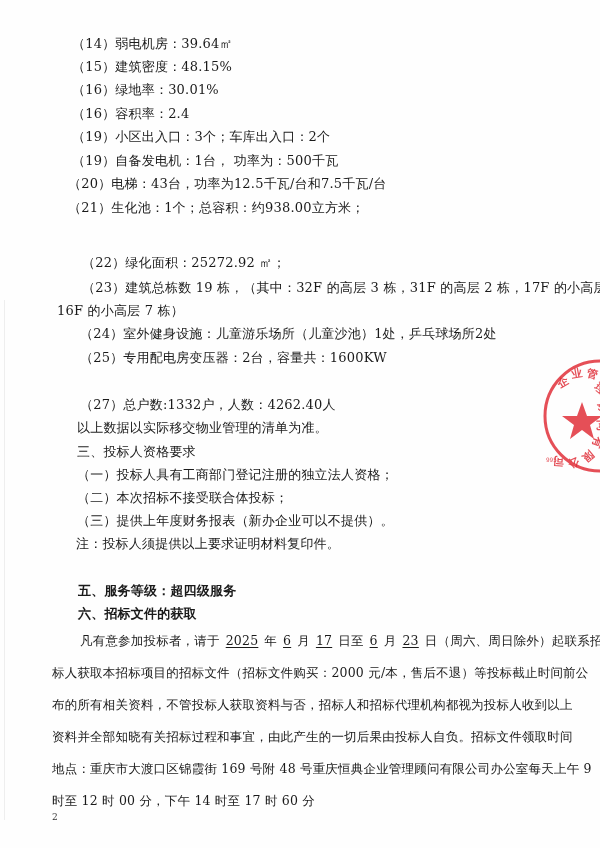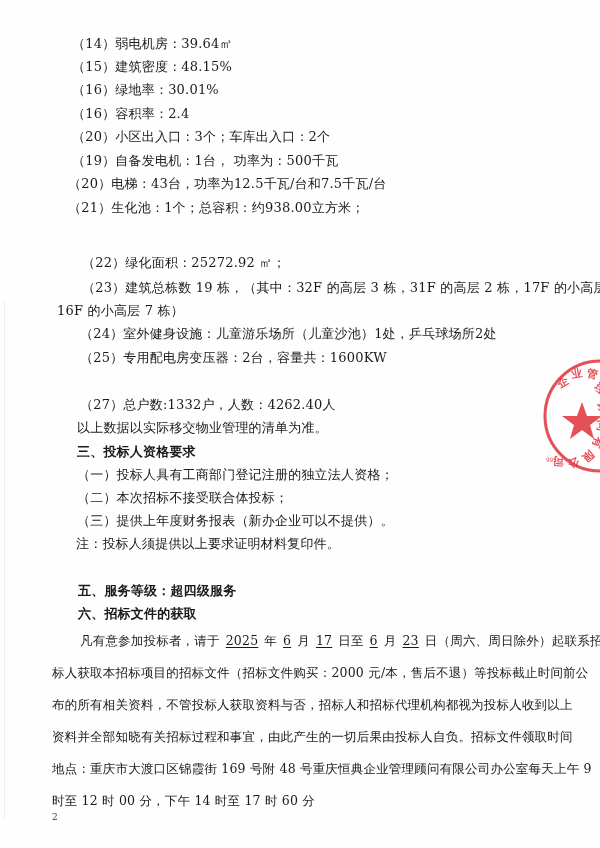--- a/index.html
+++ b/index.html
@@ -18,35 +18,35 @@
 </head>
 <body>
 
 <div class="page">
   <div class="edge"></div>
 
   <div class="ln" style="left:72px;top:36px">（14）弱电机房：39.64㎡</div>
   <div class="ln" style="left:72px;top:59px">（15）建筑密度：48.15%</div>
   <div class="ln" style="left:72px;top:82px">（16）绿地率：30.01%</div>
   <div class="ln" style="left:72px;top:106px">（16）容积率：2.4</div>
-  <div class="ln" style="left:72px;top:129px">（20）小区出入口：3个；车库出入口：2个</div>
+  <div class="ln" style="left:72px;top:129px">（19）小区出入口：3个；车库出入口：2个</div>
   <div class="ln" style="left:72px;top:153px">（19）自备发电机：1台，  功率为：500千瓦</div>
   <div class="ln" style="left:68px;top:176px">（20）电梯：43台，功率为12.5千瓦/台和7.5千瓦/台</div>
   <div class="ln" style="left:68px;top:200px">（21）生化池：1个；总容积：约938.00立方米；</div>
 
   <div class="ln" style="left:82px;top:255px">（22）绿化面积：25272.92 ㎡；</div>
   <div class="ln" style="left:82px;top:280px">（23）建筑总栋数 19 栋，（其中：32F 的高层 3 栋，31F 的高层 2 栋，17F 的小高层 7 栋，</div>
   <div class="ln" style="left:57px;top:303px">16F 的小高层 7 栋）</div>
 
   <div class="ln" style="left:80px;top:326px">（24）室外健身设施：儿童游乐场所（儿童沙池）1处，乒乓球场所2处</div>
   <div class="ln" style="left:80px;top:350px">（25）专用配电房变压器：2台，容量共：1600KW</div>
   <div class="ln" style="left:80px;top:397px">（27）总户数:1332户，人数：4262.40人</div>
 
   <div class="ln" style="left:77px;top:420px">以上数据以实际移交物业管理的清单为准。</div>
-  <div class="ln" style="left:77px;top:444px;font-weight:bold">三、投标人资格要求</div>
+  <div class="ln" style="left:77px;top:444px;font-weight:normal">三、投标人资格要求</div>
   <div class="ln" style="left:77px;top:467px">（一）投标人具有工商部门登记注册的独立法人资格；</div>
   <div class="ln" style="left:77px;top:513px">（三）提供上年度财务报表（新办企业可以不提供）。</div>
   <div class="ln" style="left:77px;top:490px">（二）本次招标不接受联合体投标；</div>
   <div class="ln" style="left:76px;top:536px">注：投标人须提供以上要求证明材料复印件。</div>
 
   <div class="ln" style="left:78px;top:583px;font-weight:bold">五、服务等级：超四级服务</div>
   <div class="ln" style="left:78px;top:606px;font-weight:bold">六、招标文件的获取</div>
 
   <div class="ln para" style="left:80px;top:633px">
     <span>凡有意参加投标者，请于</span><span class="u">2025</span><span>年</span><span class="u">6</span><span>月</span><span class="u">17</span><span>日至</span><span class="u">6</span><span>月</span><span class="u">23</span><span>日（周六、周日除外）起联系招</span>

